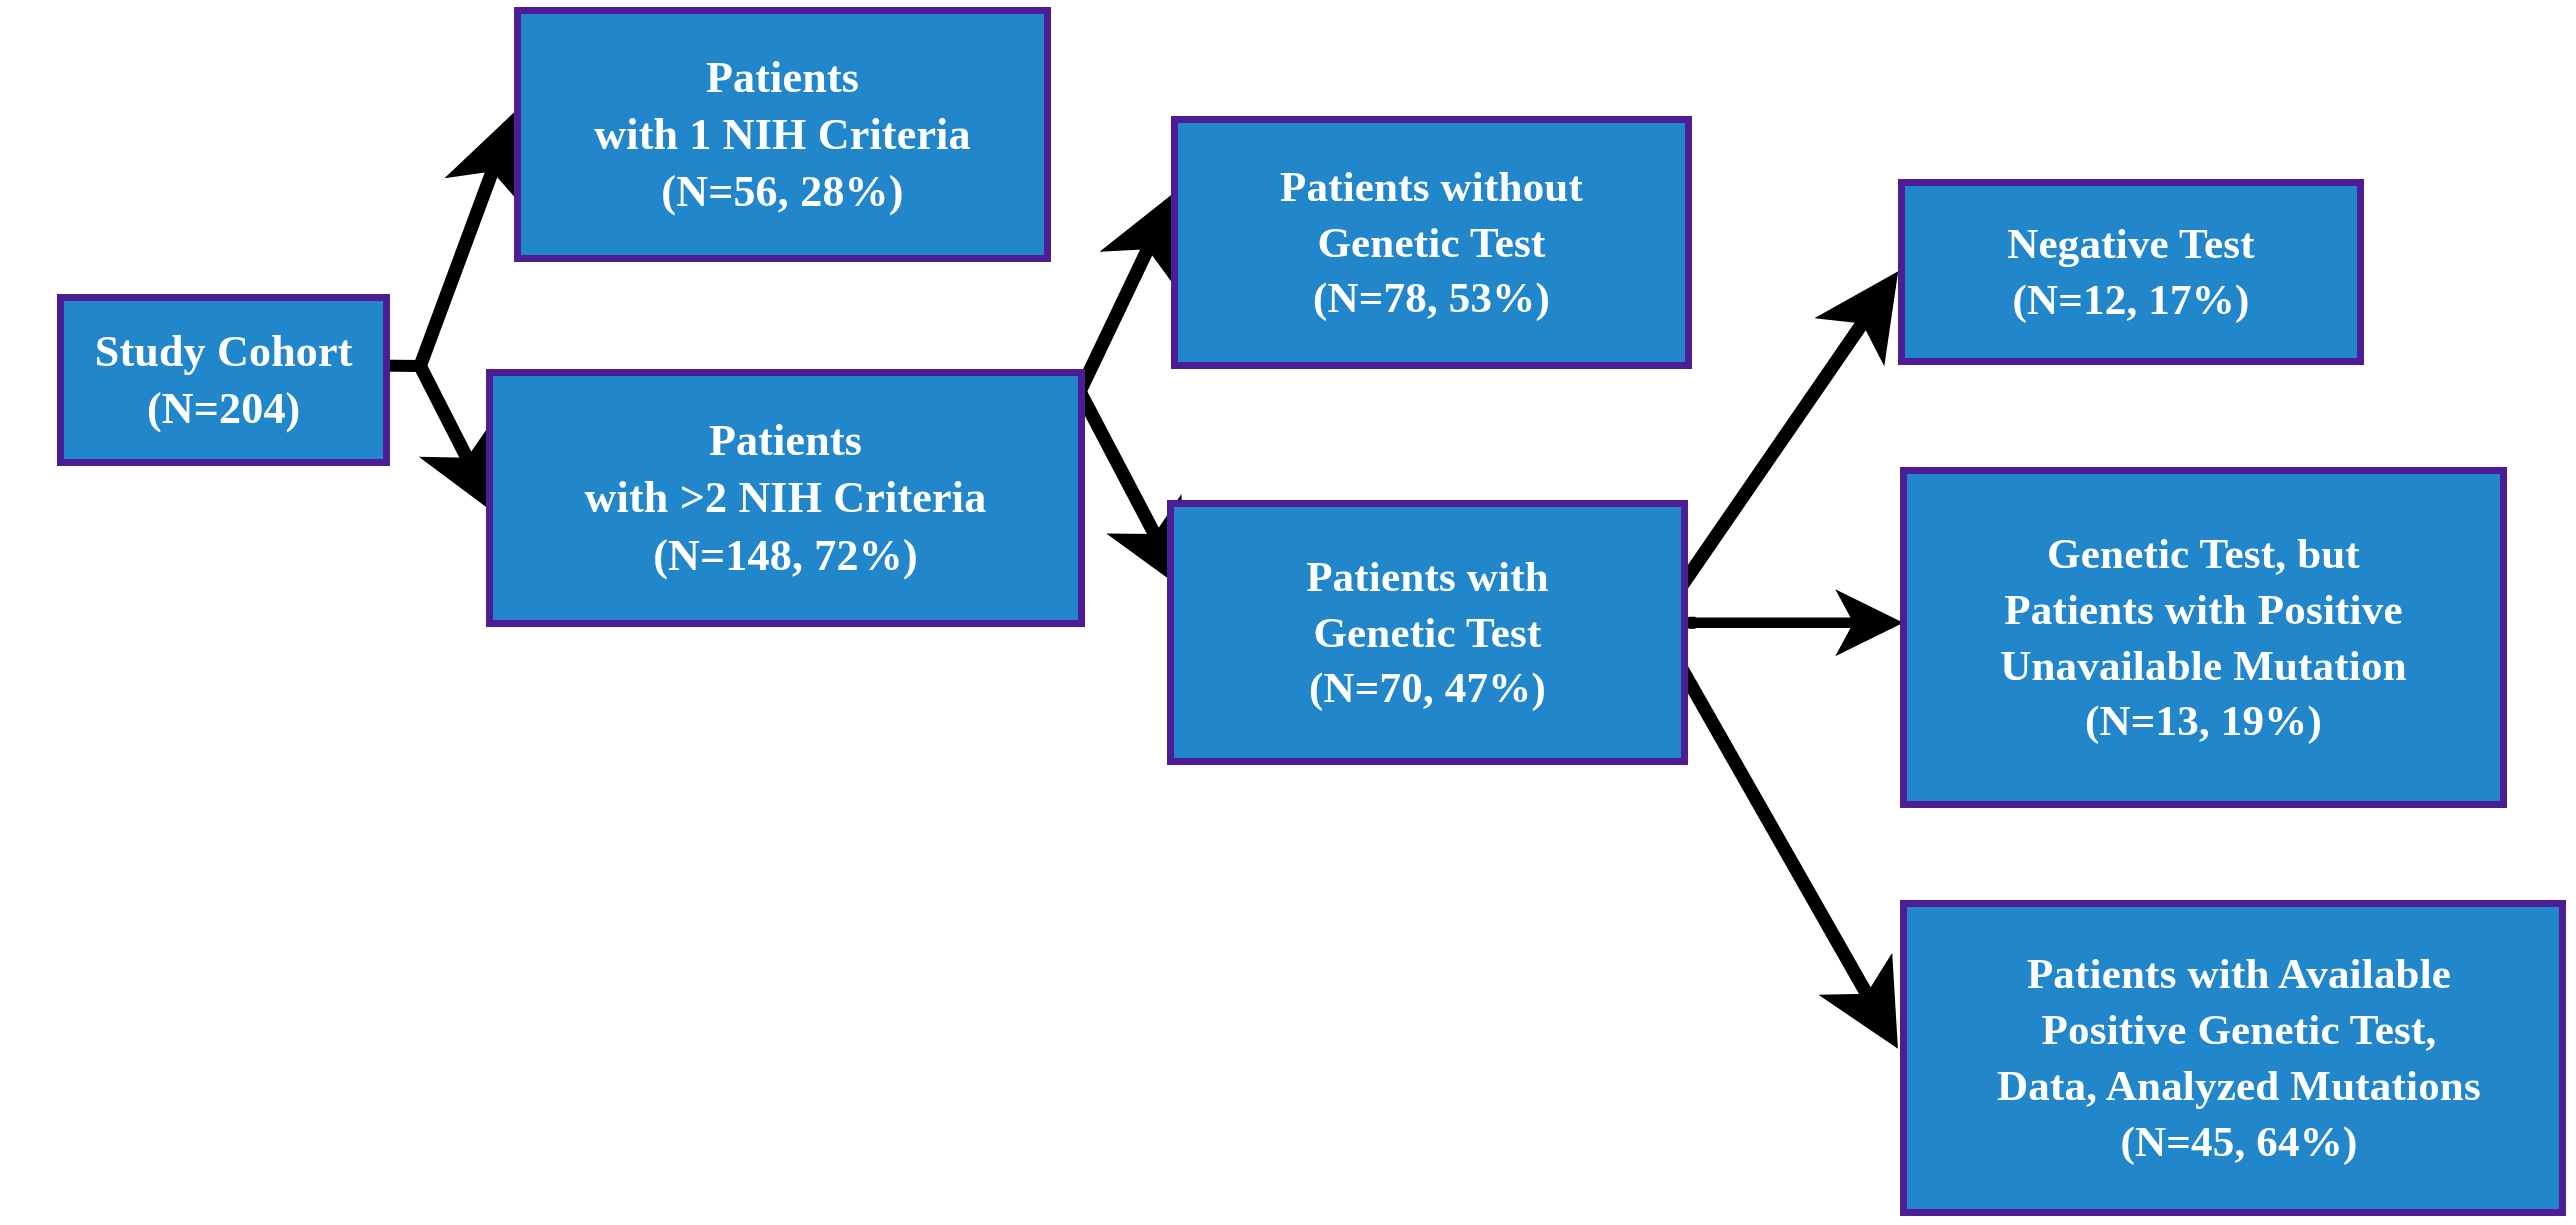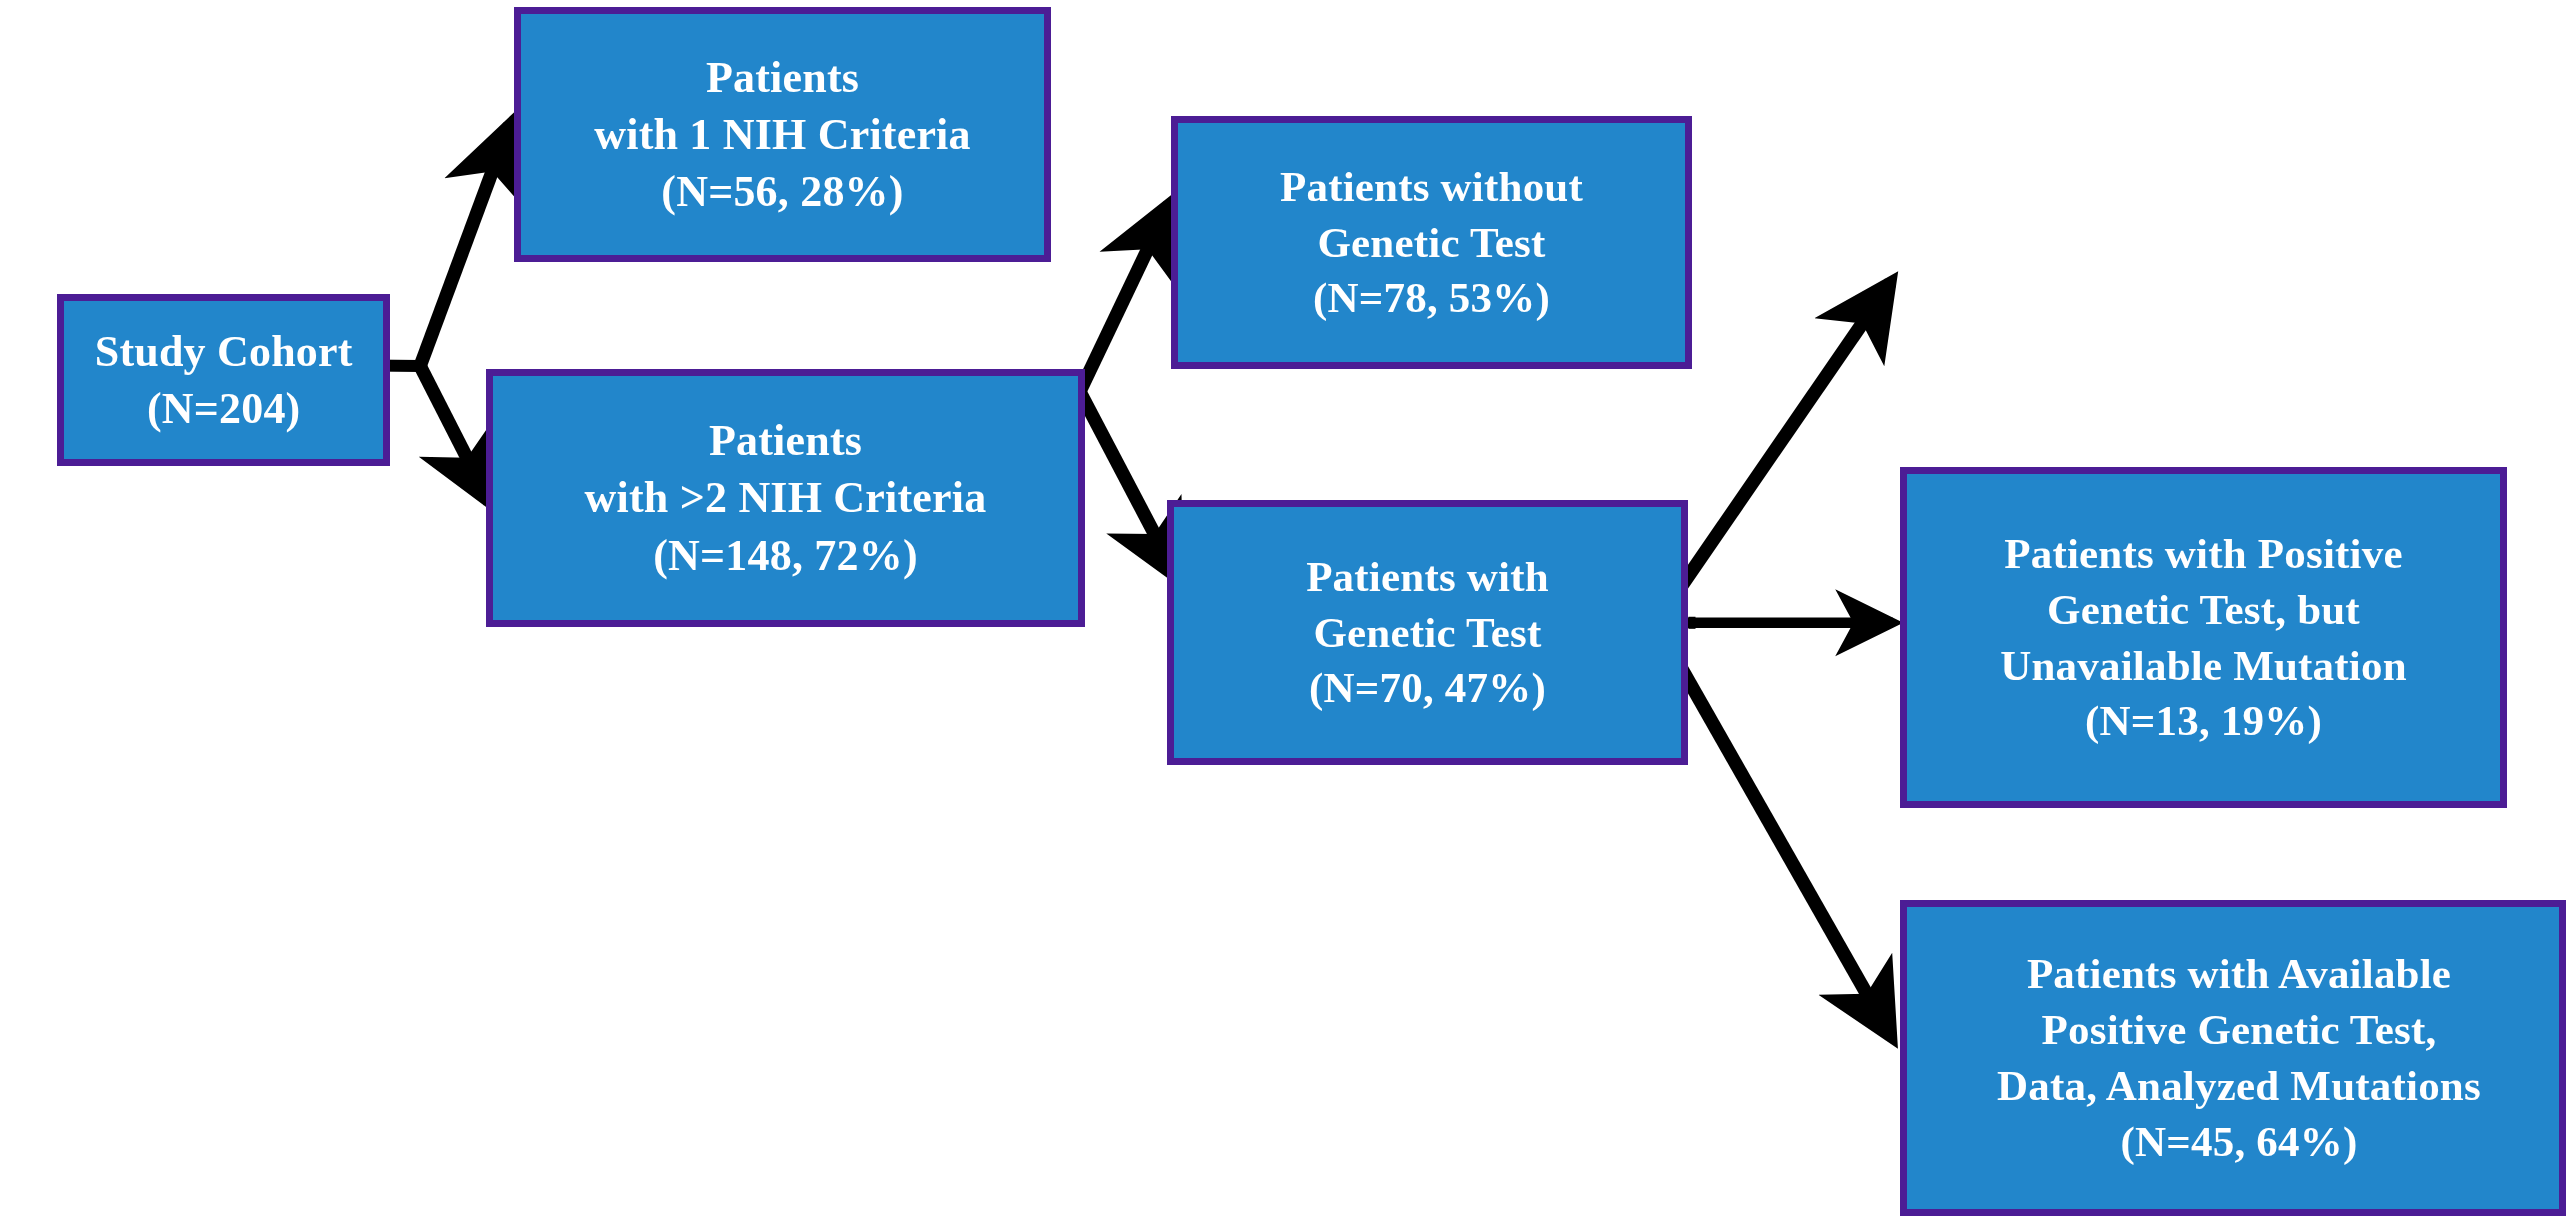--- a/index.html
+++ b/index.html
@@ -128,24 +128,28 @@
     <span class="ln">Genetic Test</span>
     <span class="ln">(N=78, 53%)</span>
   </div>
 
   <div class="node" id="node-with-test">
     <span class="ln">Patients with</span>
     <span class="ln">Genetic Test</span>
     <span class="ln">(N=70, 47%)</span>
   </div>
 
+  <div class="node" id="node-negative-test">
+    <span class="ln">Negative Test</span>
+    <span class="ln">(N=12, 17%)</span>
+  </div>
 
   <div class="node" id="node-positive-unavail">
+    <span class="ln">Genetic Test, but</span>
     <span class="ln">Patients with Positive</span>
-    <span class="ln">Genetic Test, but</span>
     <span class="ln">Unavailable Mutation</span>
     <span class="ln">(N=13, 19%)</span>
   </div>
 
   <div class="node" id="node-positive-analyzed">
     <span class="ln">Patients with Available</span>
     <span class="ln">Positive Genetic Test,</span>
     <span class="ln">Data, Analyzed Mutations</span>
     <span class="ln">(N=45, 64%)</span>
   </div>

